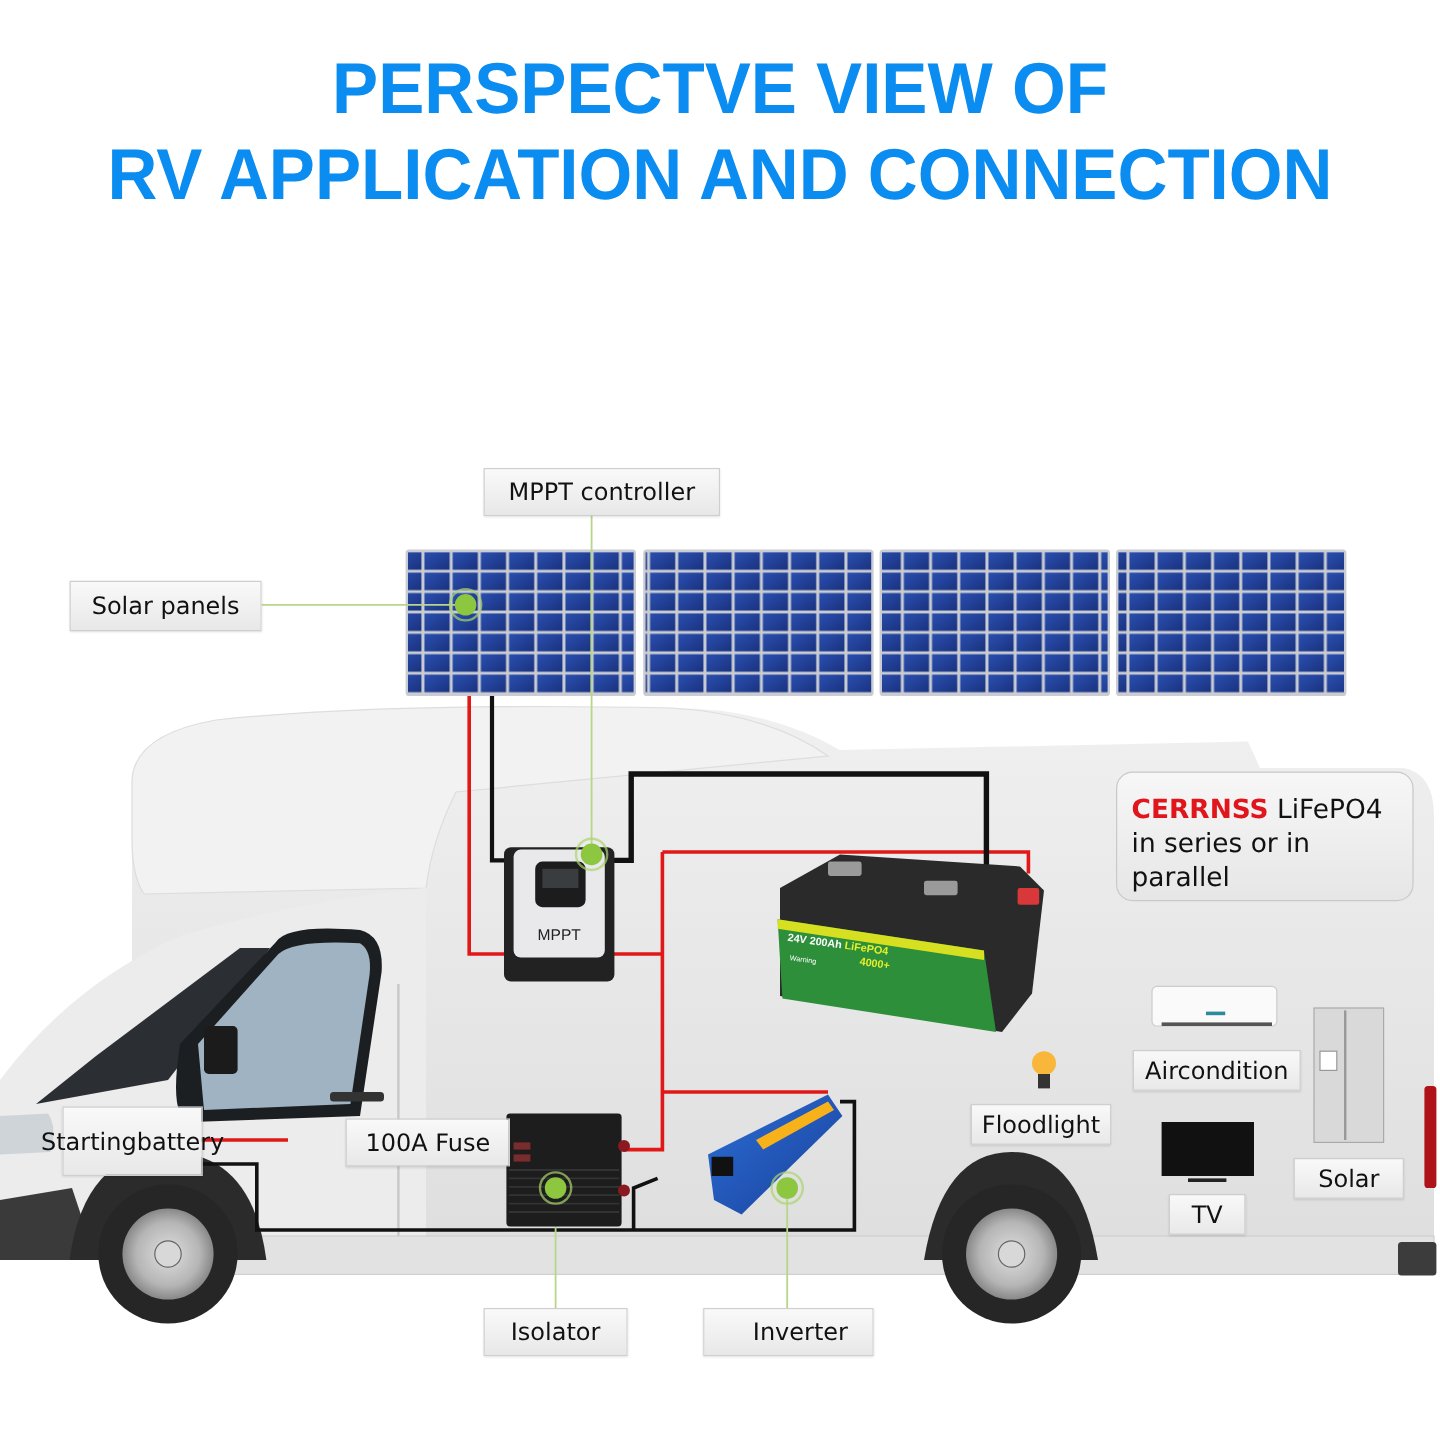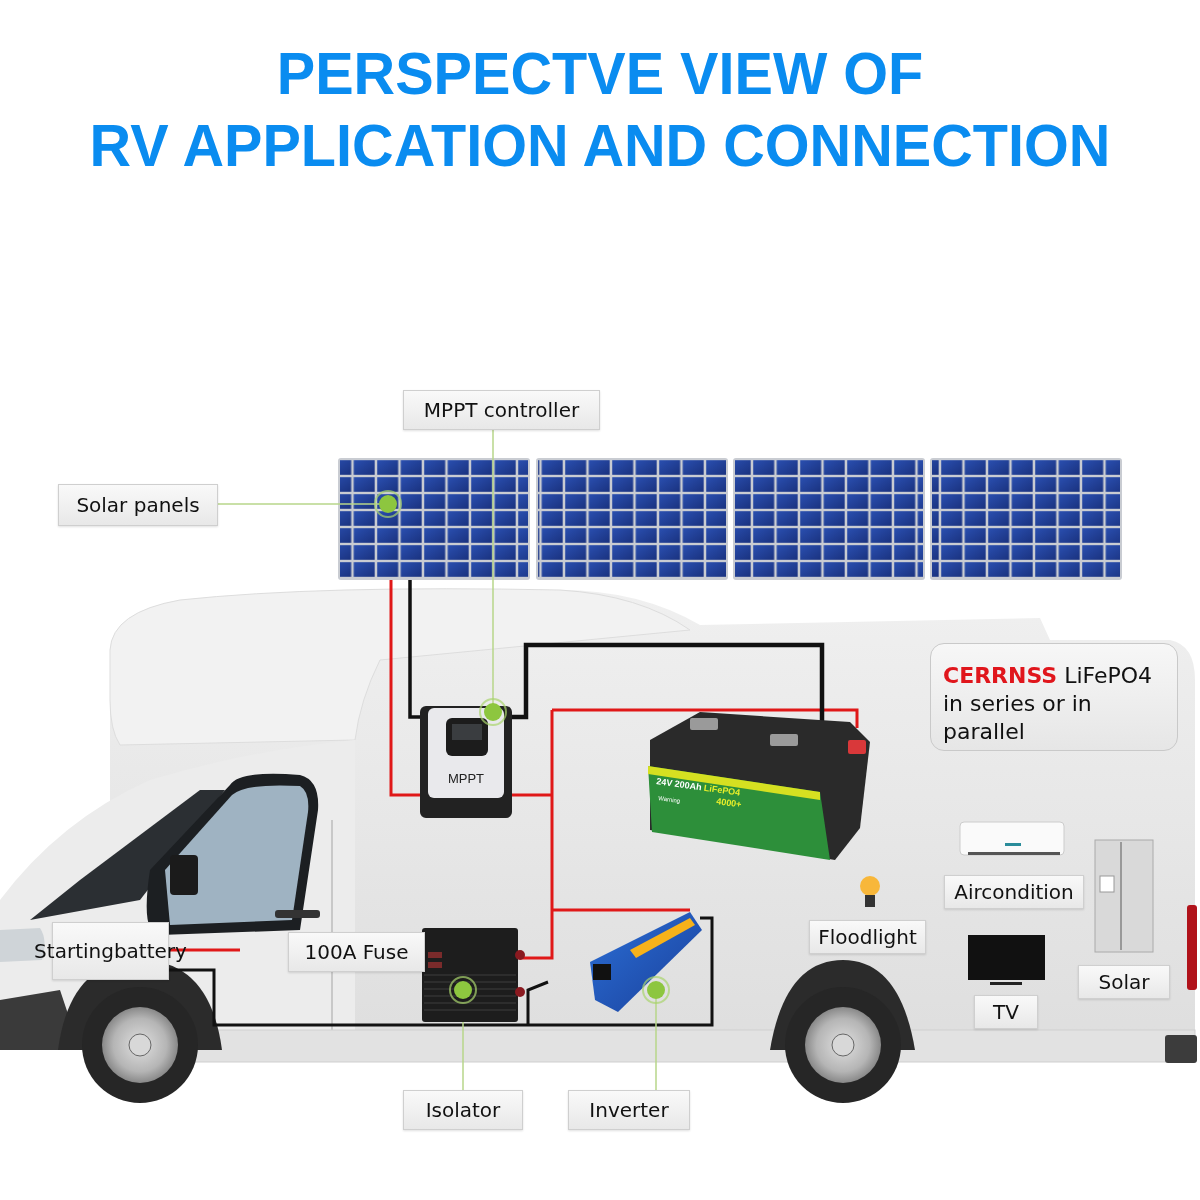--- a/index.html
+++ b/index.html
@@ -188,21 +188,21 @@
 </svg>
 
 <div class="label" style="left:403px;top:390px;width:195px;height:38px;">MPPT controller</div>
 <div class="label" style="left:58px;top:484px;width:158px;height:40px;">Solar panels</div>
 <div class="label" style="left:52px;top:922px;width:115px;height:56px;">
   <span>Starting</span>
   <span>battery</span>
 </div>
 <div class="label" style="left:240px;top:932px;width:135px;height:38px;margin-left:48px;">100A Fuse</div>
 <div class="label" style="left:403px;top:1090px;width:118px;height:38px;">Isolator</div>
-<div class="label" style="left:568px;top:1090px;width:120px;height:38px;">Inverter</div>
+<div class="label" style="left:586px;top:1090px;width:120px;height:38px;padding-left:20px;">Inverter</div>
 <div class="label" style="left:809px;top:920px;width:115px;height:32px;">Floodlight</div>
 <div class="label" style="left:944px;top:875px;width:138px;height:32px;">Aircondition</div>
 <div class="label" style="left:974px;top:995px;width:62px;height:32px;">TV</div>
 <div class="label" style="left:1078px;top:965px;width:90px;height:32px;">Solar</div>
 
 <div class="info">
   <div><span class="brand">CERRNSS</span><span> LiFePO4</span></div>
   <div>in series or in parallel</div>
 </div>
 

